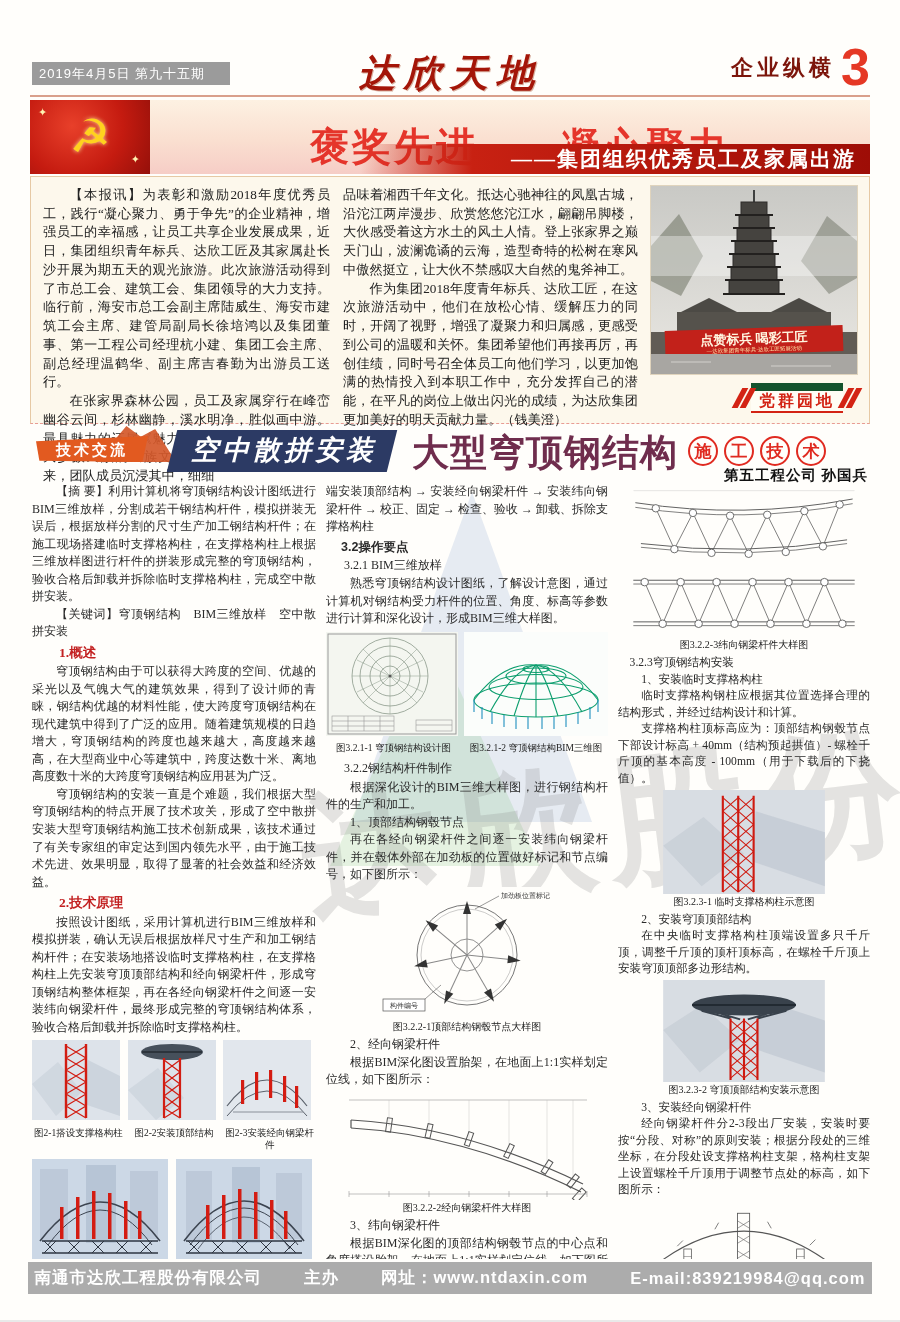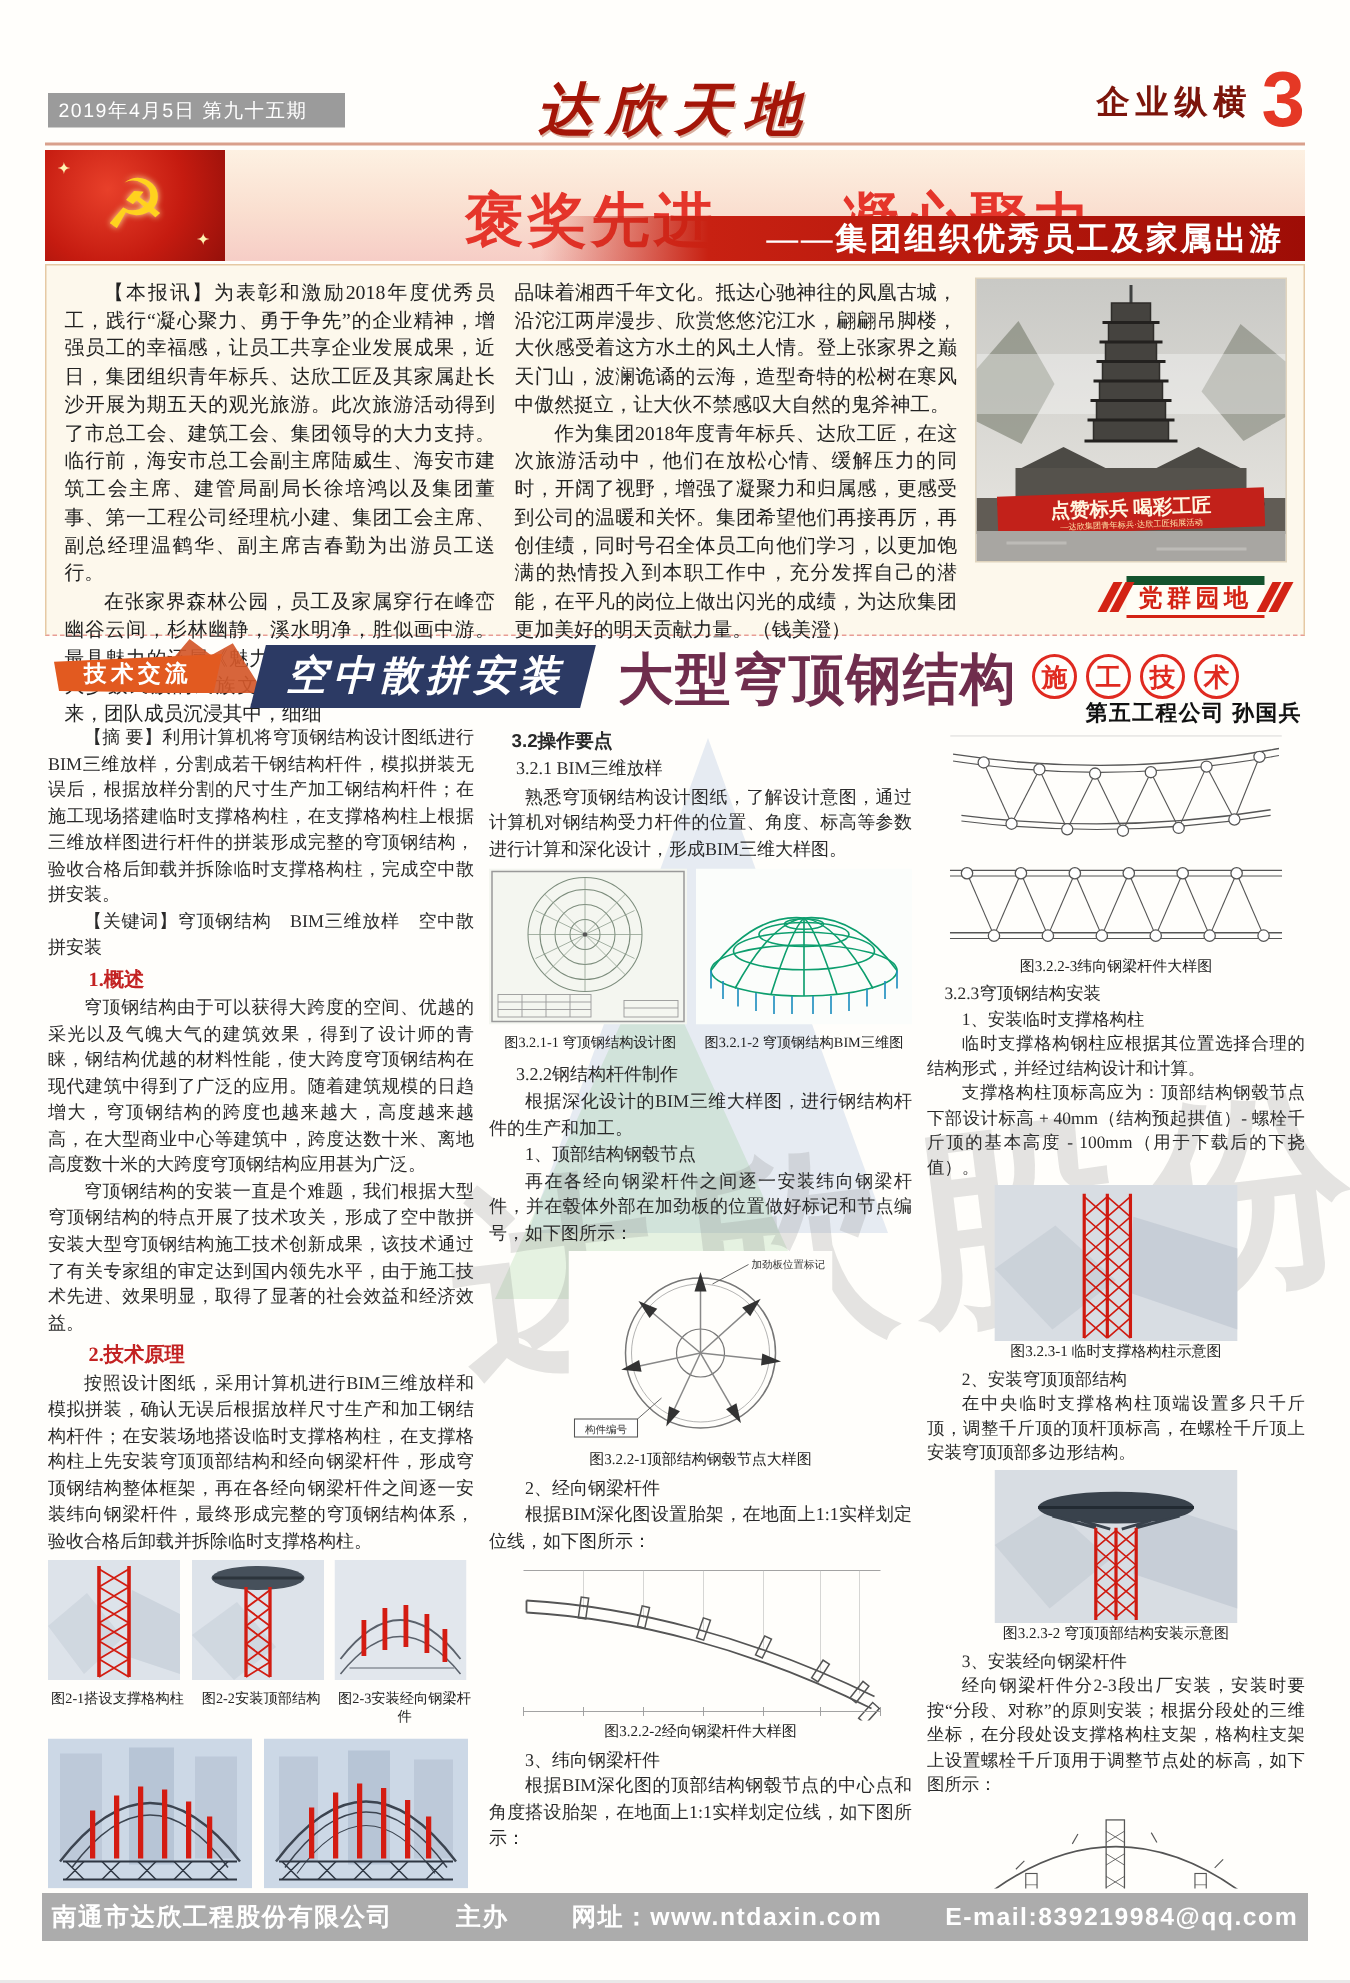--- a/index.html
+++ b/index.html
@@ -41,21 +41,21 @@
             padding:9px 12px; display:flex; gap:13px; }
   .a1-col { width:292px; font-size:13.2px; line-height:1.42; text-align:justify; color:#222; }
   .a1-col.c2 { width:300px; }
   .a1-col p { text-indent:2em; }
   .a1-col p.cont { text-indent:0; }
   .a1-photo-col { flex:1; display:flex; flex-direction:column; align-items:flex-end; }
   .a1-photo { width:206px; height:188px; background:#cfcecb; box-shadow:0 0 0 1px #e0d4bd; }
   .badge { margin-top:12px; display:flex; align-items:center; height:24px; }
   .badge .stripes { display:flex; gap:2px; }
   .badge .stripes i { display:block; width:6px; height:20px; background:#d32314; transform:skewX(-28deg); }
-  .badge .txt { border-top:6px solid #14532d; border-bottom:2px solid #d32314; background:#fffdf5;
+  .badge .txt { border-top:8px solid #14532d; border-bottom:2px solid #d32314; background:#fffdf5;
                 color:#d32314; font-weight:bold; font-size:16px; letter-spacing:3px; padding:0 8px;
                 line-height:20px; }
 
   
   .tag-mountain { position:absolute; left:96px; top:426px; width:80px; height:36px; background:#d4582a;
                   clip-path:polygon(0 100%,38% 0,56% 30%,74% 8%,100% 100%); opacity:.92; }
   .tech-tag { position:absolute; left:36px; top:436px; width:112px; height:26px; background:#e25a20;
               clip-path:polygon(0 20%,100% 0,95% 100%,3% 95%); color:#fff; font-weight:bold;
               font-size:15px; letter-spacing:3px; text-align:center; line-height:27px;
               font-family:"Liberation Sans",sans-serif; }
@@ -317,20 +317,21 @@
           <line x1="10" y1="94" x2="126" y2="94" stroke="#2e3642" stroke-width="1.4"></line>
           <path d="M12,82 L24,94 M24,82 L12,94 M36,82 L48,94 M48,82 L36,94 M60,82 L72,94 M72,82 L60,94 M84,82 L96,94 M96,82 L84,94 M108,82 L120,94 M120,82 L108,94" stroke="#2e3642" stroke-width="1" fill="none"></path>
         </svg>
         
       </div>
     </div>
 
   </div>
 
   <div class="col col-2">
+    <p class="noind">端安装顶部结构 → 安装经向钢梁杆件 → 安装纬向钢梁杆件 → 校正、固定 → 检查、验收 → 卸载、拆除支撑格构柱</p>
     <div class="bold-h">3.2操作要点</div>
     <div class="sub-h">3.2.1 BIM三维放样</div>
     <p>熟悉穹顶钢结构设计图纸，了解设计意图，通过计算机对钢结构受力杆件的位置、角度、标高等参数进行计算和深化设计，形成BIM三维大样图。</p>
 
     <div class="figrow">
       <div class="cell">
         <svg viewBox="0 0 132 104" width="132" height="104">
           <rect width="132" height="104" fill="#f4f6f0"></rect>
           <rect x="2" y="2" width="128" height="100" fill="none" stroke="#999" stroke-width="1"></rect>
           <g stroke="#7d8d7d" stroke-width=".7" fill="none">

